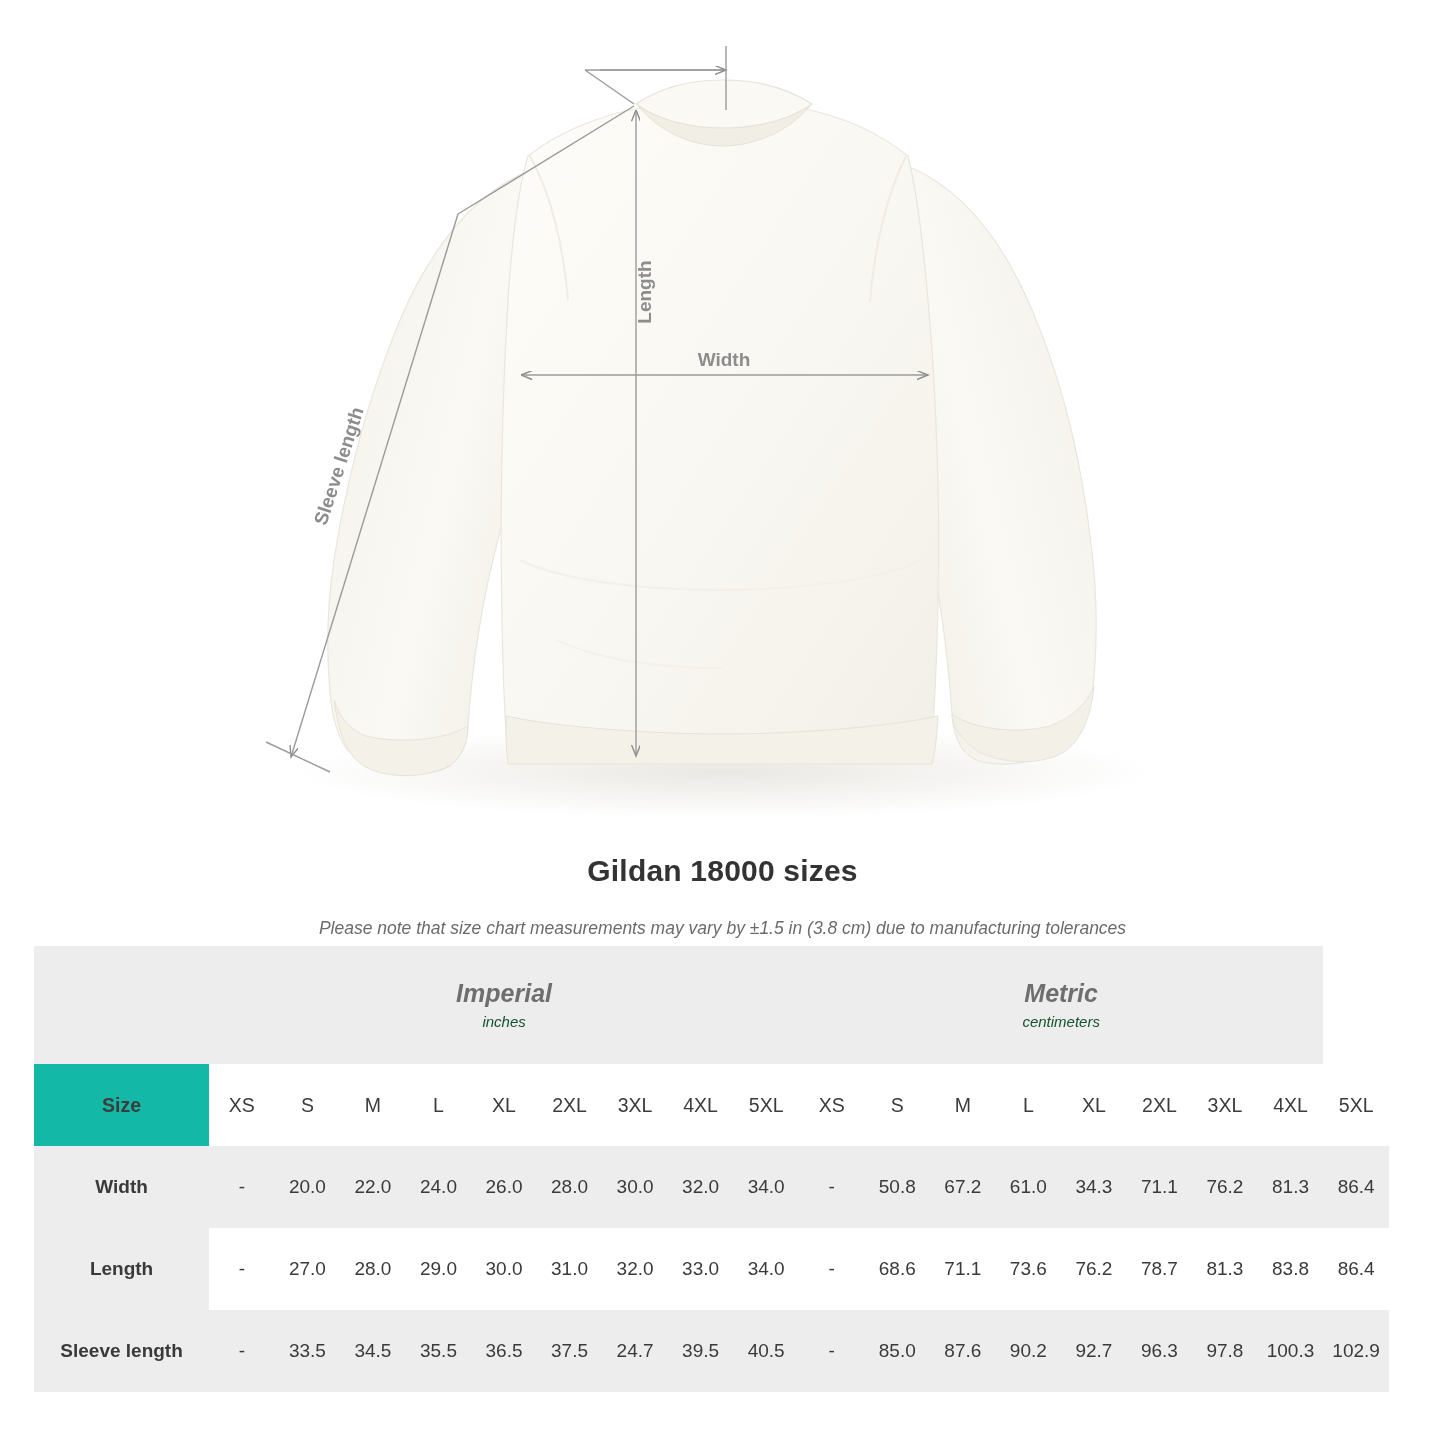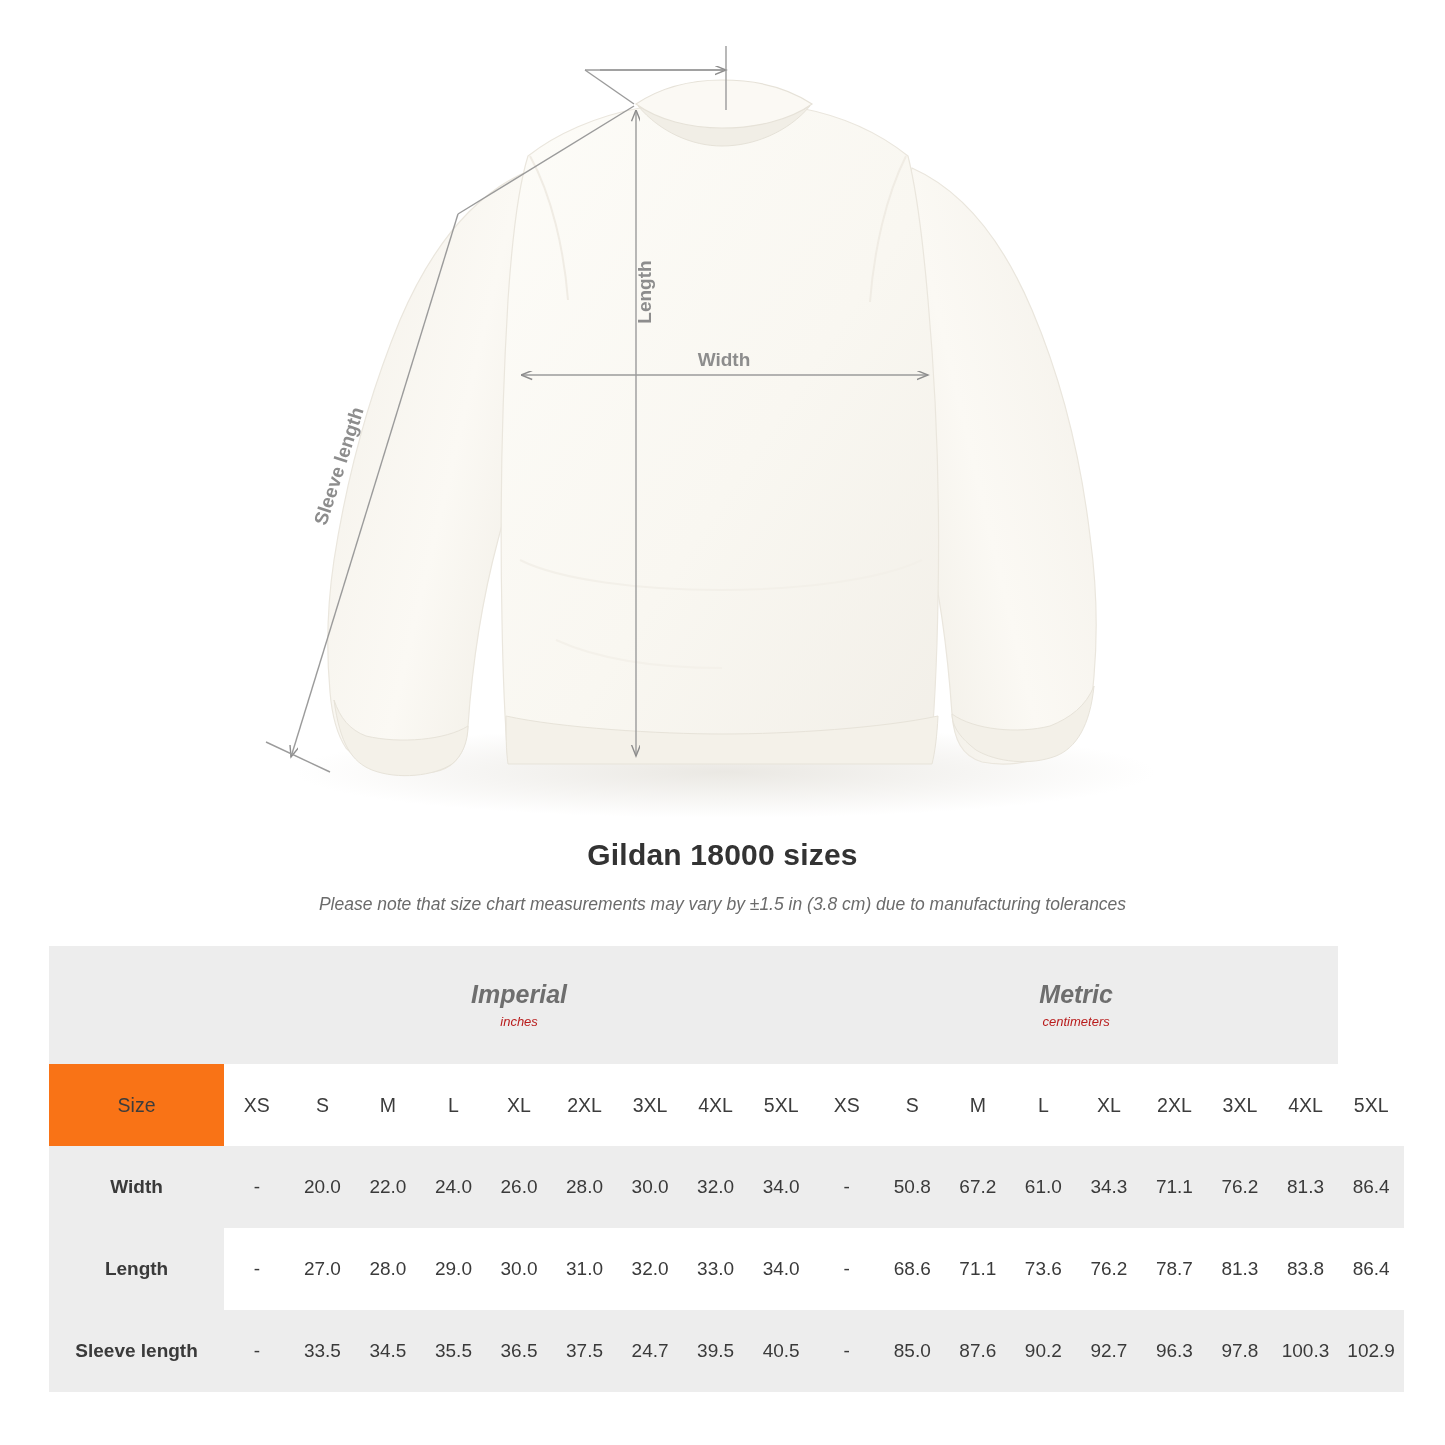--- a/index.html
+++ b/index.html
@@ -23,37 +23,37 @@
     height: 830px;
   }
   #illustration svg { display: block; }
 
   
   .chart-title {
     text-align: center;
     font-size: 30px;
     font-weight: bold;
     color: #333333;
-    margin: 0;
+    margin: 16px;
     padding-top: 8px;
     letter-spacing: 0.2px;
   }
   .chart-note {
     text-align: center;
     font-size: 17.5px;
     font-style: italic;
     color: #6b6b6b;
     margin: 8px;
     padding-top: 14px;
   }
 
   
   #table-wrap {
     position: absolute;
-    left: 49px;
+    left: 34px;
     top: 946px;
     width: 1355px;
   }
   table.sizes {
     border-collapse: collapse;
     width: 1355px;
     table-layout: fixed;
   }
   table.sizes td, table.sizes th {
     border: none;
@@ -69,36 +69,36 @@
     background: #ededed;
   }
   .unit-name {
     font-size: 25px;
     font-style: italic;
     font-weight: bold;
     color: #6e6e6e;
     line-height: 1.35;
   }
   .unit-sub {
-    font-size: 13px;
+    font-size: 15px;
     font-style: italic;
-    color: #b91c1c;
+    color: #14532d;
     line-height: 1.5;
   }
   
   tr.size-row td {
     height: 82px;
     background: #ffffff;
     font-weight: normal;
     font-size: 19.5px;
     color: #3c3c3c;
   }
   tr.size-row td.rowlabelhead {
-    background: #f97316;
-    font-weight: normal;
+    background: #14b8a6;
+    font-weight: bold;
   }
   
   tr.data-row td { height: 82px; }
   tr.data-row.shade td { background: #ededed; }
   tr.data-row.plain td { background: #ffffff; }
   td.rowlabel {
     background: #ededed !important;
     font-weight: bold;
     font-size: 20px;
     color: #3c3c3c;

